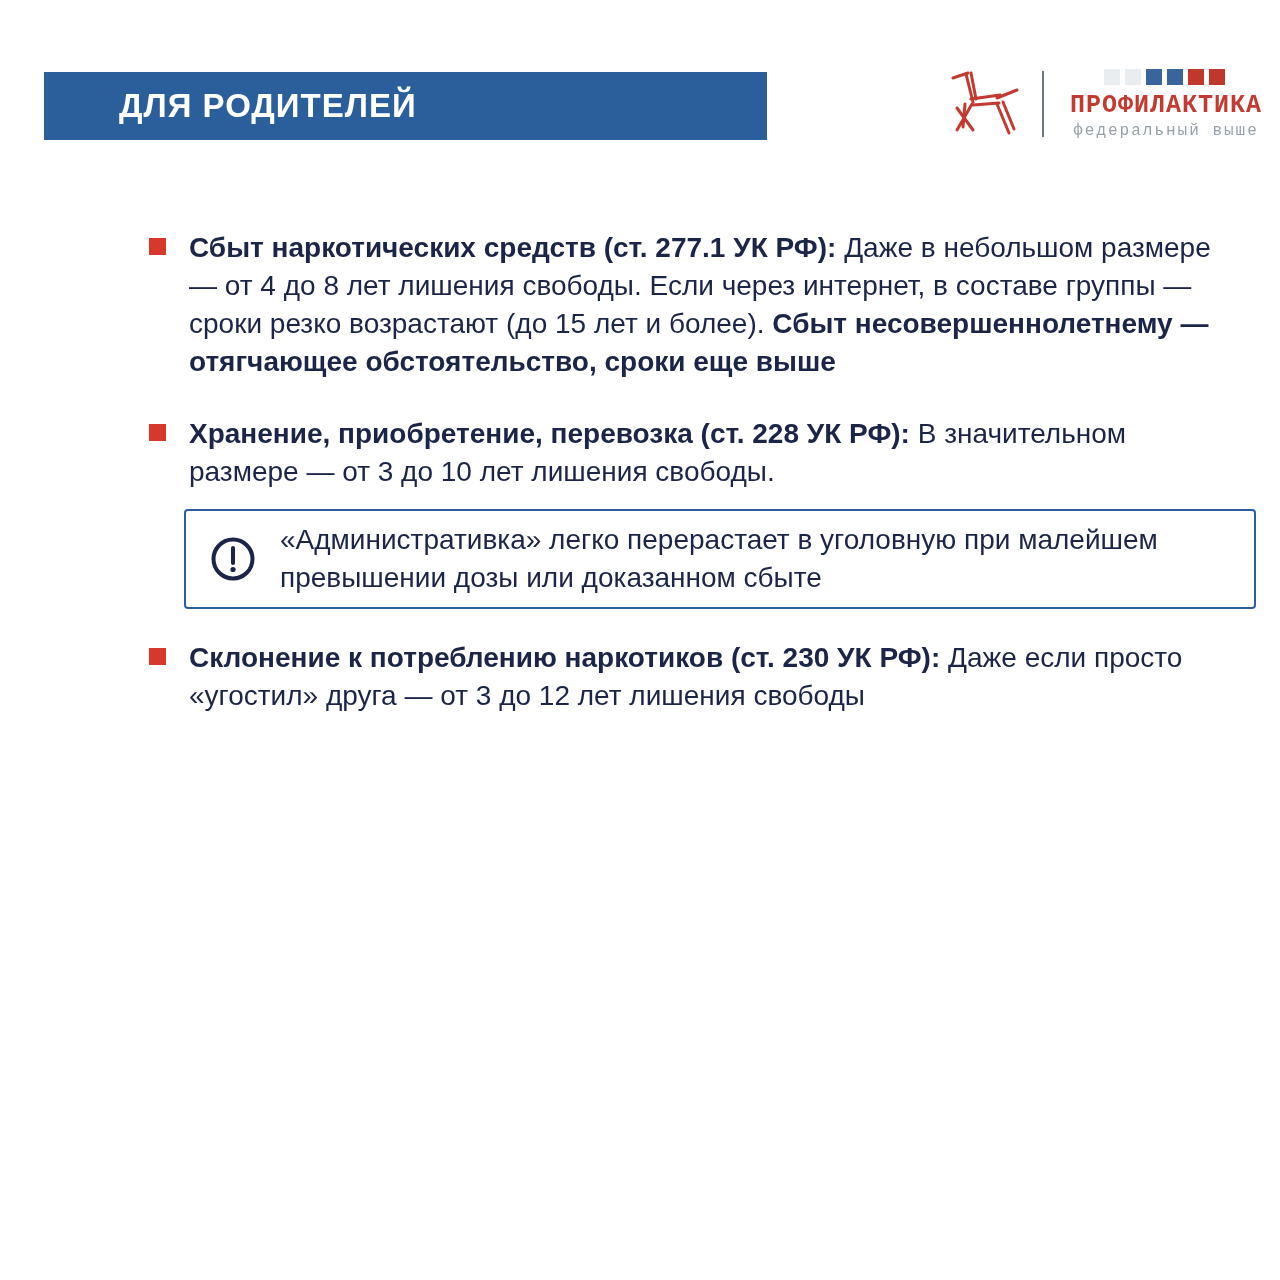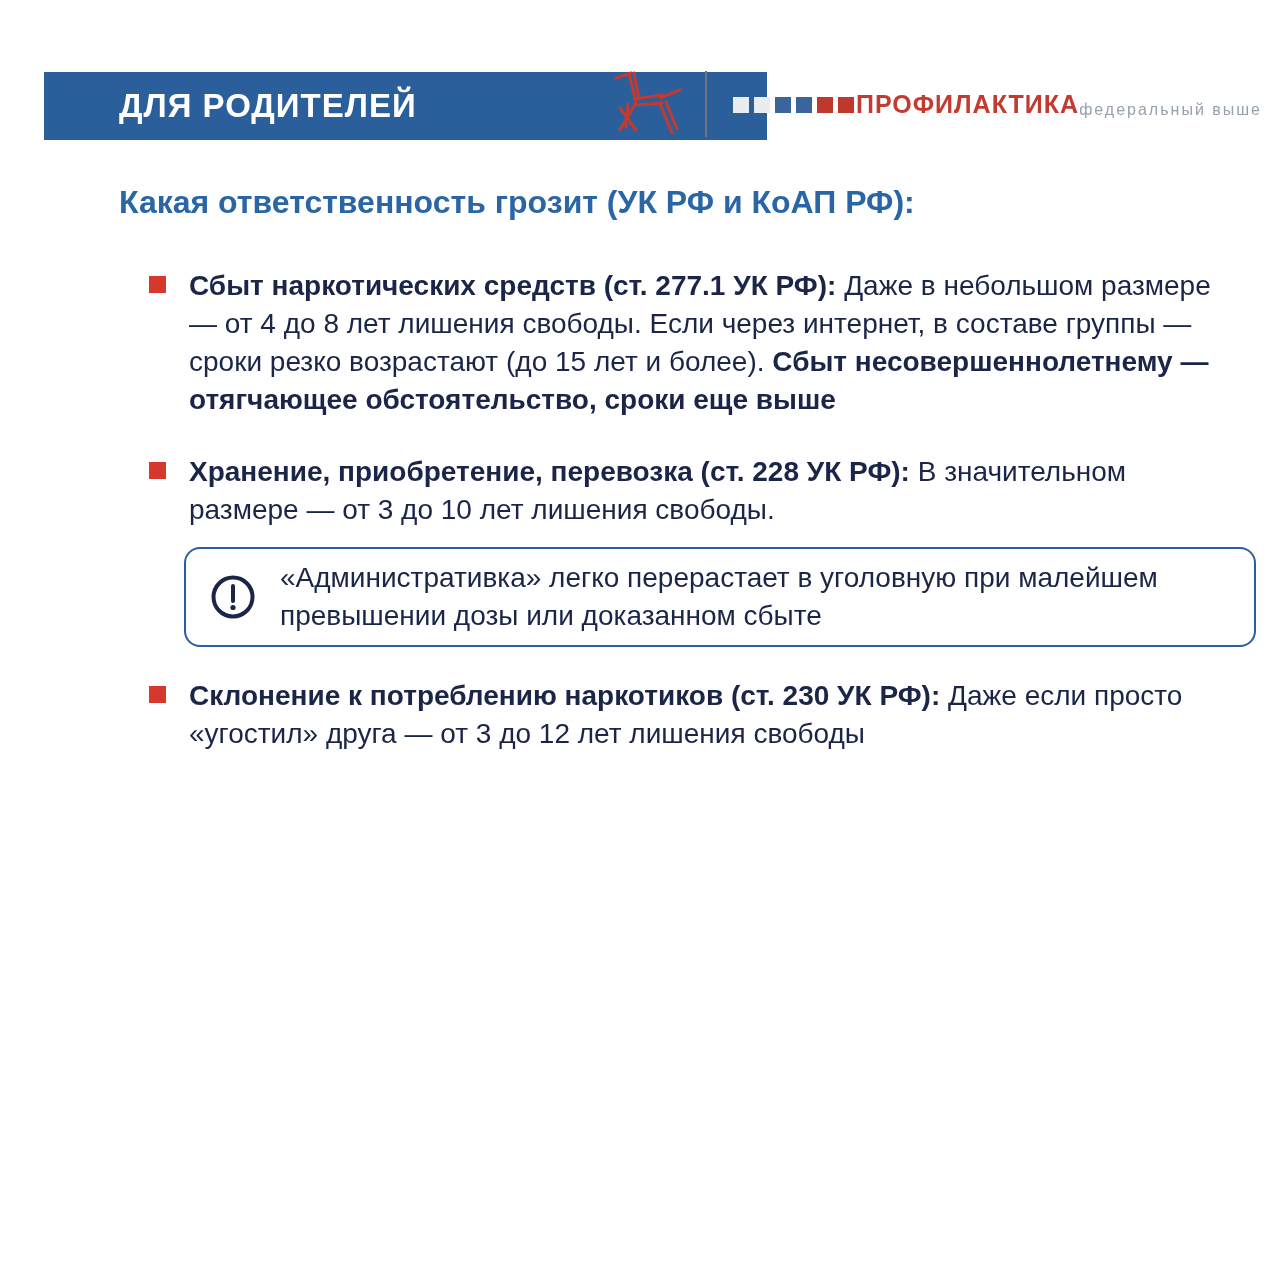--- a/index.html
+++ b/index.html
@@ -26,21 +26,21 @@
   }
   .logo {
     position:absolute; top:60px; right:62px;
     display:flex; align-items:center; height:88px;
   }
   .logo-horse { width:72px; height:86px; margin-right:22px; }
   .logo-divider {
     width:2px; height:66px; background:var(--divider-gray,#6e757c);
     margin-right:26px;
   }
-  .logo-text { display:flex; flex-direction:row; align-items:flex-end; }
+  .logo-text { display:flex; flex-direction:column; align-items:center;font-family:Liberation Mono, monospace; }
   .logo-squares { display:flex; gap:5px; margin-bottom:6px; margin-right:2px; }
   .sq { width:16px; height:16px; display:inline-block; }
   .logo-brand {
     color:var(--logo-red,#c23a30); font-weight:bold; font-size:25px; letter-spacing:1px;
   }
   .logo-subtitle {
     color:var(--logo-gray,#97a1ab); font-size:16px; letter-spacing:2px; margin-top:2px;
   }
 
   
@@ -61,21 +61,21 @@
     background:var(--accent-red,#d6382c);
   }
   ul.bullets .btext { max-width:1025px; }
   .b { font-weight:bold; }
 
   
   .callout {
     margin:18px 0 30px 65px;
     width:1072px;
     border:2px solid var(--callout-border,#2b5f9b);
-    border-radius:16px;
+    border-radius:4px;
     display:flex; align-items:center;
     padding:10px 26px 10px 0;
   }
   .callout-iconbox {
     width:94px; min-width:94px; display:flex; justify-content:center; align-items:center;
   }
   .callout-text { font-size:28px; line-height:38px; max-width:930px; }
 </style>
 </head>
 <body>
@@ -109,21 +109,20 @@
           <span class="sq" style="background: rgb(58, 100, 156);"></span>
           <span class="sq" style="background: rgb(192, 55, 44);"></span>
           <span class="sq" style="background: rgb(192, 55, 44);"></span>
         </div>
       <div class="logo-brand">ПРОФИЛАКТИКА</div>
       <div class="logo-subtitle">федеральный выше</div>
     </div>
   </div>
 
   <div class="content">
-    <h1 class="page-title">Какая ответственность грозит (УК РФ и КоАП РФ):</h1>
 
     <ul class="bullets">
         <li>
           <span class="marker"></span>
           <p class="btext"><span class="b">Сбыт наркотических средств (ст. 277.1 УК РФ): </span><span>Даже в небольшом размере — от 4 до 8 лет лишения свободы. Если через интернет, в составе группы — сроки резко возрастают (до 15 лет и более). </span><span class="b">Сбыт несовершеннолетнему — отягчающее обстоятельство, сроки еще выше</span></p>
         </li>
         <li>
           <span class="marker"></span>
           <p class="btext"><span class="b">Хранение, приобретение, перевозка (ст. 228 УК РФ): </span><span>В значительном размере — от 3 до 10 лет лишения свободы.</span></p>
         </li>

